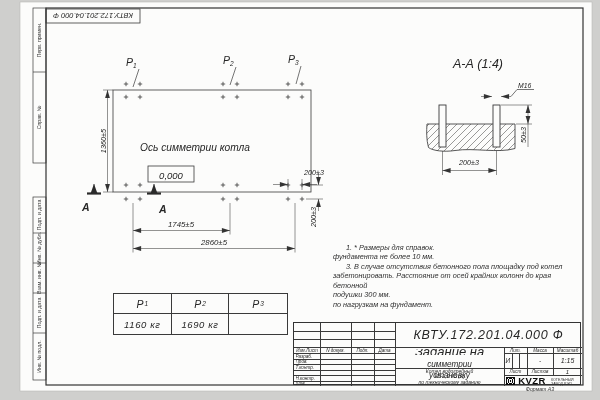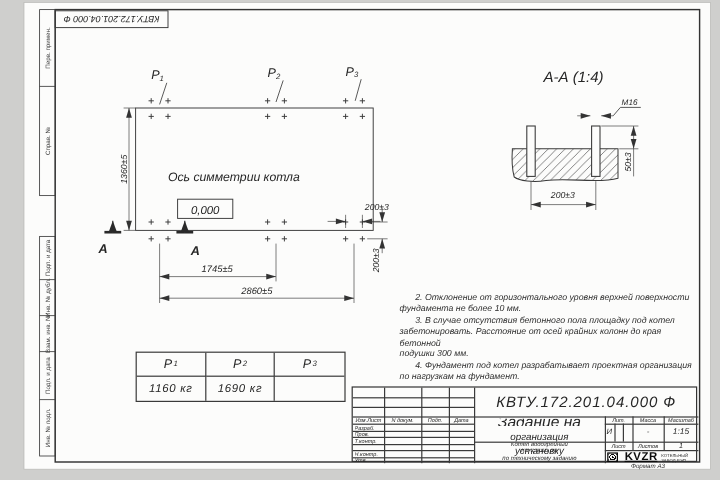--- a/index.html
+++ b/index.html
@@ -27,21 +27,21 @@
     color:#262626;font-style:italic;}
   .ln{position:absolute;background:#3a3a3a;}
   .tbt{position:absolute;box-sizing:border-box;text-align:center;overflow:hidden;white-space:nowrap;}
   #fmt{left:500px;top:386px;width:80px;text-align:center;font-size:5.2px;
        font-style:italic;color:#2f2f2f;}
   #logoGlyph{left:212px;top:53.5px;width:9px;height:8.5px;
     background:repeating-radial-gradient(circle at 50% 50%, #0a0a0a 0 .8px, #f6f6f5 .8px 1.9px);
     border:.8px solid #0a0a0a;}
   #logoText{left:222px;top:52.5px;width:32px;height:10.5px;line-height:10.5px;
     font-style:normal;font-weight:bold;font-size:9.5px;letter-spacing:.4px;color:#0c0c0c;
-    text-align:right;text-decoration:underline;}
+    text-align:center;}
   #companyLines{left:257px;top:54.5px;width:30px;font-style:normal;font-size:3.6px;
     line-height:4.2px;color:#333;text-align:left;}
 </style>
 </head>
 <body>
 
 <div id="stage">
 
 <svg width="600" height="400" viewBox="0 0 600 400">
   <defs>
@@ -179,26 +179,25 @@
     <g stroke-width="0.55">
       <line x1="442.5" y1="151" x2="442.5" y2="175"></line>
       <line x1="496.5" y1="151" x2="496.5" y2="175"></line>
       <line x1="442.5" y1="170.5" x2="496.5" y2="170.5" marker-start="url(#mA)" marker-end="url(#mA)"></line>
       <text x="469" y="165" stroke="none" text-anchor="middle" font-size="7.2">200±3</text>
     </g>
   </g>
 </svg>
 
 <div id="notes" class="abs">
-  <div class="indent">2. Отклонение от горизонтального уровня верхней поверхности</div>
+  <div class="indent">1. * Размеры для справок.</div>
   <div>фундамента не более 10 мм.</div>
   <div class="indent">3. В случае отсутствия бетонного пола площадку под котел</div>
   <div>забетонировать. Расстояние от осей крайних колонн до края бетонной</div>
   <div>подушки 300 мм.</div>
-  <div class="indent">4. Фундамент под котел разрабатывает проектная организация</div>
   <div>по нагрузкам на фундамент.</div>
 </div>
 
 <div id="loadtable" class="abs">
   <div class="cell hdr">
         <span>P</span>
         <sub>1</sub>
       </div>
   <div class="cell hdr">
         <span>P</span>
@@ -244,21 +243,21 @@
   <div class="tbt" style="left:80px;top:24.5px;width:21px;height:6px;line-height:6px;font-size:4.6px">Дата</div>
 
   <div class="tbt" style="left:1.5px;top:30.5px;width:24px;height:5.5px;line-height:5.5px;font-size:4.6px;text-align:left">Разраб.</div>
   <div class="tbt" style="left:1.5px;top:36px;width:24px;height:5.5px;line-height:5.5px;font-size:4.6px;text-align:left">Пров.</div>
   <div class="tbt" style="left:1.5px;top:41.5px;width:24px;height:5.5px;line-height:5.5px;font-size:4.6px;text-align:left">Т.контр.</div>
   <div class="tbt" style="left:1.5px;top:52.5px;width:24px;height:5.5px;line-height:5.5px;font-size:4.6px;text-align:left">Н.контр.</div>
   <div class="tbt" style="left:1.5px;top:58px;width:24px;height:5.5px;line-height:5.5px;font-size:4.6px;text-align:left">Утв.</div>
 
   <div class="tbt" style="left:101px;top:25.5px;width:109px;height:6.6px;line-height:6.6px;font-size:13px">Задание на</div>
   <div class="tbt" style="left:101px;top:50px;width:109px;height:6.6px;line-height:6.6px;font-size:8.2px">установку</div>
-  <div class="tbt" style="left:101px;top:38.7px;width:109px;height:6.6px;line-height:6.6px;font-size:8.2px">организация</div>
+  <div class="tbt" style="left:101px;top:38.7px;width:109px;height:6.6px;line-height:6.6px;font-size:8.2px">симметрии</div>
   <div class="tbt" style="left:101px;top:46px;width:109px;height:5.4px;line-height:5.4px;font-size:5px">Котел водогрейный</div>
   <div class="tbt" style="left:101px;top:51.4px;width:109px;height:5.4px;line-height:5.4px;font-size:5px">КВ-2,0 КБ (К)</div>
   <div class="tbt" style="left:101px;top:56.8px;width:109px;height:5.4px;line-height:5.4px;font-size:5px">по техническому заданию</div>
 
   <div class="tbt" style="left:210px;top:24.5px;width:23px;height:6px;line-height:6px;font-size:4.6px">Лит.</div>
   <div class="tbt" style="left:233px;top:24.5px;width:26px;height:6px;line-height:6px;font-size:4.6px">Масса</div>
   <div class="tbt" style="left:259px;top:24.5px;width:29px;height:6px;line-height:6px;font-size:4.6px">Масштаб</div>
   <div class="tbt" style="left:210px;top:30px;width:7.7px;height:15px;line-height:15px;font-size:6.5px">И</div>
   <div class="tbt" style="left:233px;top:30px;width:26px;height:15px;line-height:15px;font-size:6.5px">-</div>
   <div class="tbt" style="left:259px;top:30px;width:29px;height:15px;line-height:15px;font-size:7px">1:15</div>

